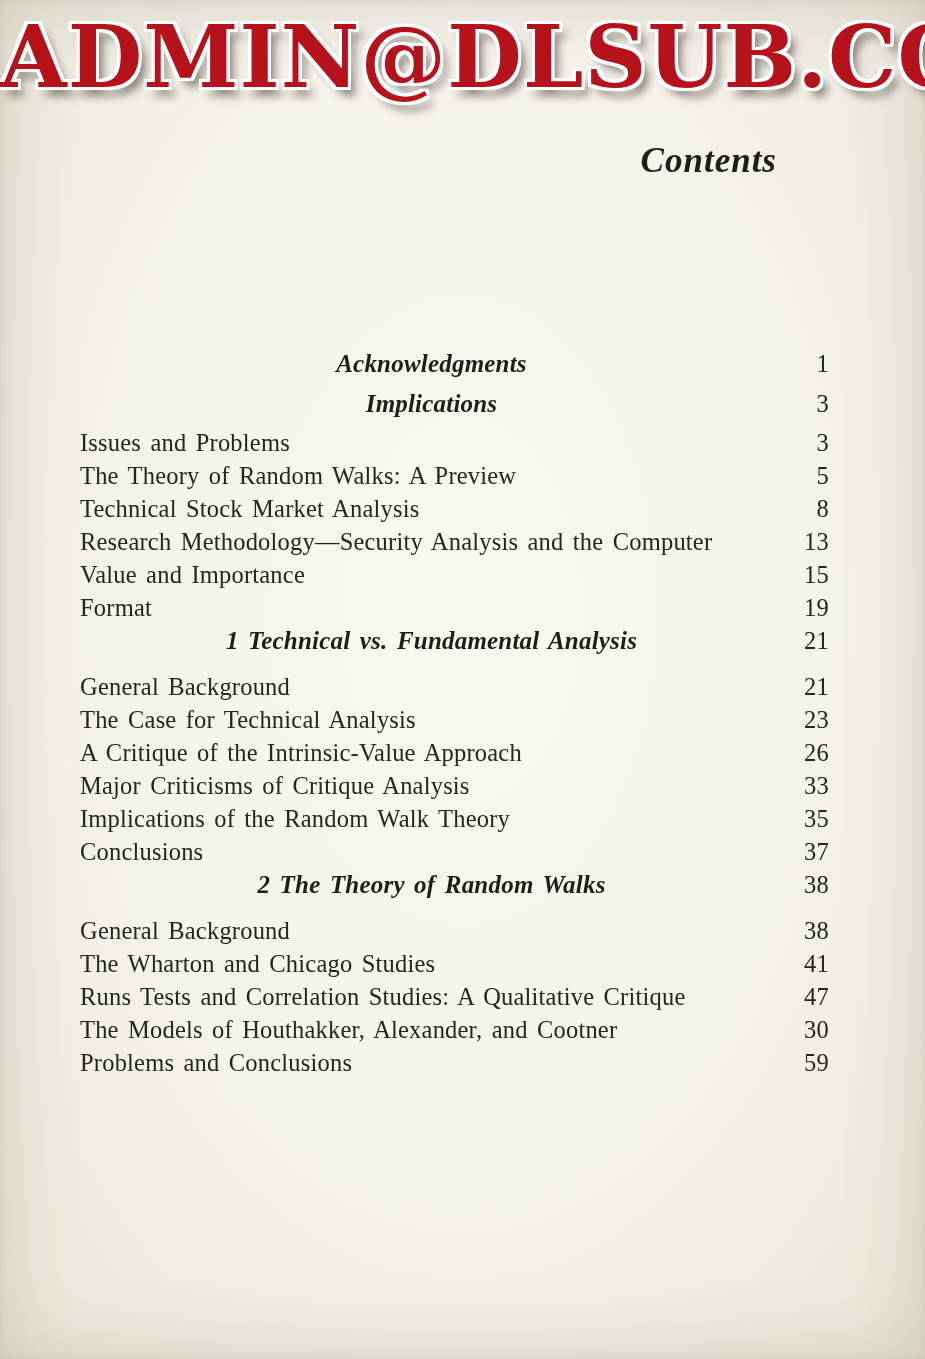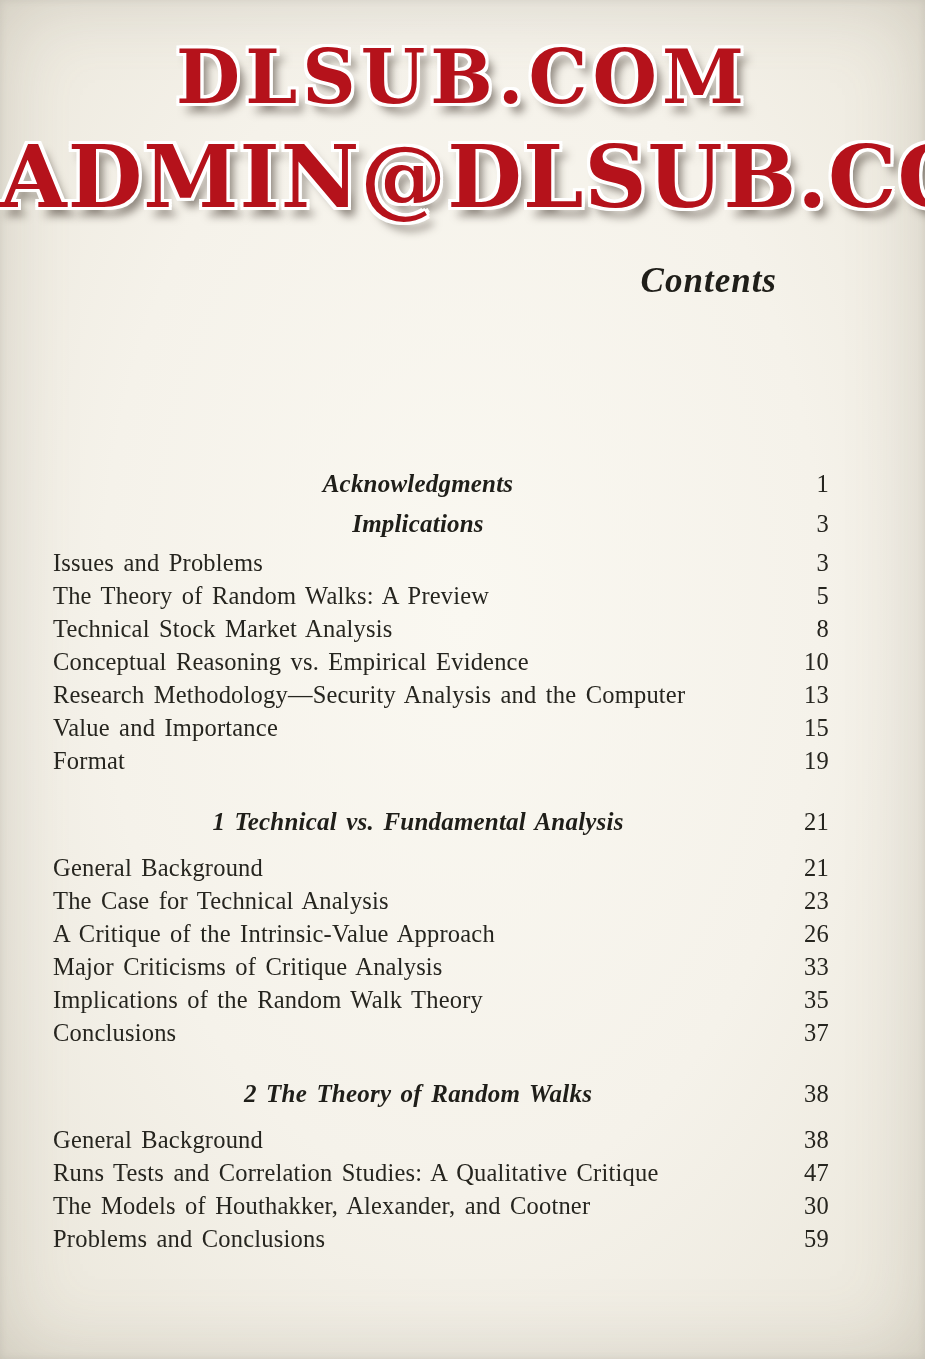--- a/index.html
+++ b/index.html
@@ -35,21 +35,21 @@
     padding-right: 148px;
     text-align: right;
     font-size: 35px;
     font-style: italic;
     font-weight: bold;
     letter-spacing: 1px;
     color: #1f1e19;
   }
   .toc {
     margin-top: 166px;
-    padding-left: 53px;
+    padding-left: 80px;
     padding-right: 96px;
   }
   .row {
     display: flex;
     align-items: baseline;
     font-size: 24.5px;
     line-height: 33px;
     color: #26251f;
     letter-spacing: 0.2px;
     word-spacing: 3px;
@@ -58,27 +58,26 @@
   .row .pagenum { width: 46px; text-align: right; }
   .row.section .label,
   .row.chapter .label {
     text-align: center;
     font-style: italic;
     font-weight: bold;
     font-size: 25px;
     color: #1f1e19;
   }
   .row.section { margin: 7px 0 6px 0; }
-  .row.chapter { margin-top: 28px; margin-bottom: 13px; justify-content: space-between; }
+  .row.chapter { margin-bottom: 13px; justify-content: space-between; }
 </style>
 </head>
 <body>
 
 <div class="page">
-  <div class="watermark wm1" style="color: rgb(181, 18, 27);">DLSUB.COM</div>
   <div class="watermark wm2" style="color: rgb(181, 18, 27);">ADMIN@DLSUB.COM</div>
   <h1 class="contents-title">Contents</h1>
   <div class="toc">
       <div class="row section">
         <span class="label">Acknowledgments</span>
         <span class="pagenum">1</span>
       </div>
       <div class="row section">
         <span class="label">Implications</span>
         <span class="pagenum">3</span>
@@ -87,24 +86,20 @@
         <span class="label">Issues and Problems</span>
         <span class="pagenum">3</span>
       </div>
       <div class="row item">
         <span class="label">The Theory of Random Walks: A Preview</span>
         <span class="pagenum">5</span>
       </div>
       <div class="row item">
         <span class="label">Technical Stock Market Analysis</span>
         <span class="pagenum">8</span>
-      </div>
-      <div class="row item">
-        <span class="label">Conceptual Reasoning vs. Empirical Evidence</span>
-        <span class="pagenum">10</span>
       </div>
       <div class="row item">
         <span class="label">Research Methodology—Security Analysis and the Computer</span>
         <span class="pagenum">13</span>
       </div>
       <div class="row item">
         <span class="label">Value and Importance</span>
         <span class="pagenum">15</span>
       </div>
       <div class="row item">
@@ -141,20 +136,24 @@
       </div>
       <div class="row chapter">
         <span class="label">2  The Theory of Random Walks</span>
         <span class="pagenum">38</span>
       </div>
       <div class="row item">
         <span class="label">General Background</span>
         <span class="pagenum">38</span>
       </div>
       <div class="row item">
+        <span class="label">The Wharton and Chicago Studies</span>
+        <span class="pagenum">41</span>
+      </div>
+      <div class="row item">
         <span class="label">Runs Tests and Correlation Studies: A Qualitative Critique</span>
         <span class="pagenum">47</span>
       </div>
       <div class="row item">
         <span class="label">The Models of Houthakker, Alexander, and Cootner</span>
         <span class="pagenum">30</span>
       </div>
       <div class="row item">
         <span class="label">Problems and Conclusions</span>
         <span class="pagenum">59</span>

